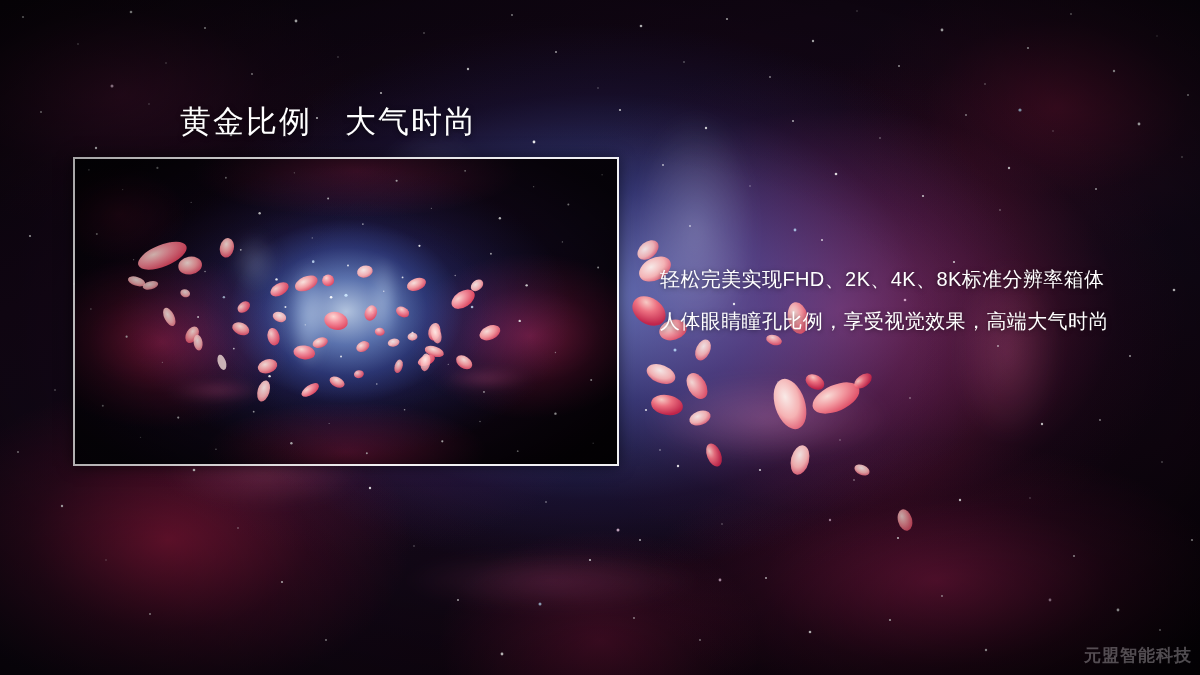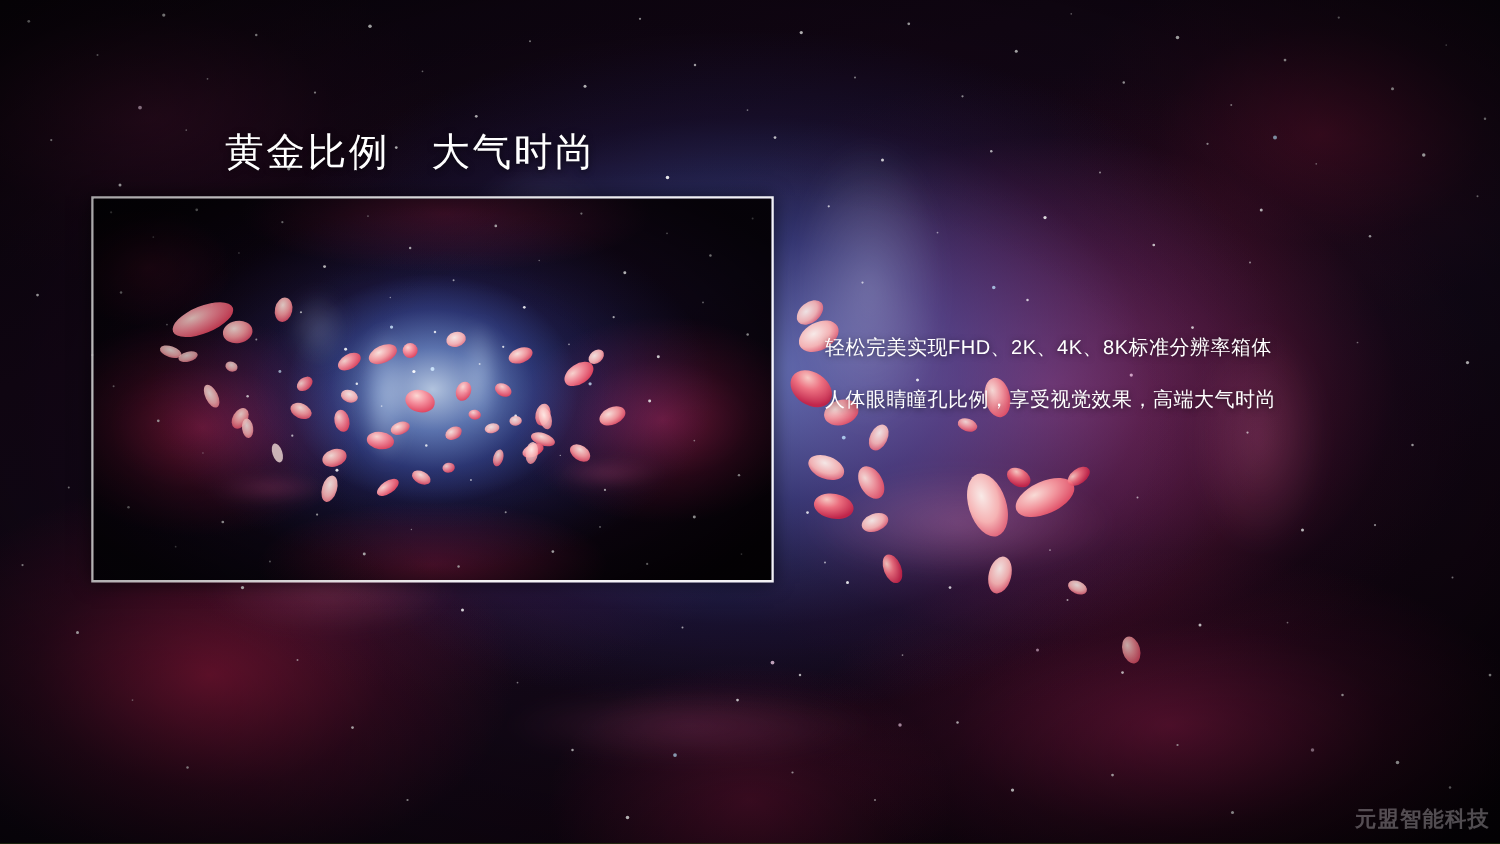--- a/index.html
+++ b/index.html
@@ -3,21 +3,21 @@
 <meta charset="utf-8">
 <style>
   html,body{margin:0;padding:0;background:#000;}
   body{
     font-family:"Liberation Sans","DejaVu Sans",sans-serif;
   }
   #slide{
     position:relative;
     width:1200px;height:675px;
     overflow:hidden;
-    background:#4d7c0f;
+    background:#1d4ed8;
   }
   
   .bg-base{
     position:absolute;inset:0;
     background:
       radial-gradient(ellipse 46% 52% at 50% 44%, rgba(120,150,235,0.72) 0%, rgba(70,95,190,0.52) 30%, rgba(40,45,120,0.22) 58%, rgba(10,8,25,0) 78%),
       radial-gradient(ellipse 34% 44% at 70% 46%, rgba(208,60,120,0.62) 0%, rgba(165,35,90,0.40) 38%, rgba(80,12,45,0.12) 68%, rgba(0,0,0,0) 85%),
       radial-gradient(ellipse 30% 40% at 30% 52%, rgba(150,45,110,0.42) 0%, rgba(90,25,75,0.22) 45%, rgba(0,0,0,0) 76%),
       radial-gradient(ellipse 26% 30% at 14% 80%, rgba(205,30,75,0.55) 0%, rgba(130,15,50,0.28) 45%, rgba(0,0,0,0) 78%),
       radial-gradient(ellipse 30% 26% at 78% 86%, rgba(190,35,95,0.48) 0%, rgba(110,18,58,0.24) 48%, rgba(0,0,0,0) 80%),
@@ -96,21 +96,21 @@
     letter-spacing:2px;
     white-space:pre;
     text-shadow:0 1px 5px rgba(0,0,0,0.62);
   }
   #body-copy{
     position:absolute;left:660px;top:258px;
     width:520px;
   }
   #body-copy .line{
     color:#ffffff;
-    font-size:16px;
+    font-size:20px;
     line-height:42px;
     white-space:nowrap;
     letter-spacing:0.4px;
     text-shadow:0 1px 5px rgba(0,0,0,0.55);
   }
   #watermark{
     position:absolute;right:8px;bottom:8px;
     color:rgba(205,200,205,0.38);
     font-size:17px;
     letter-spacing:1px;

